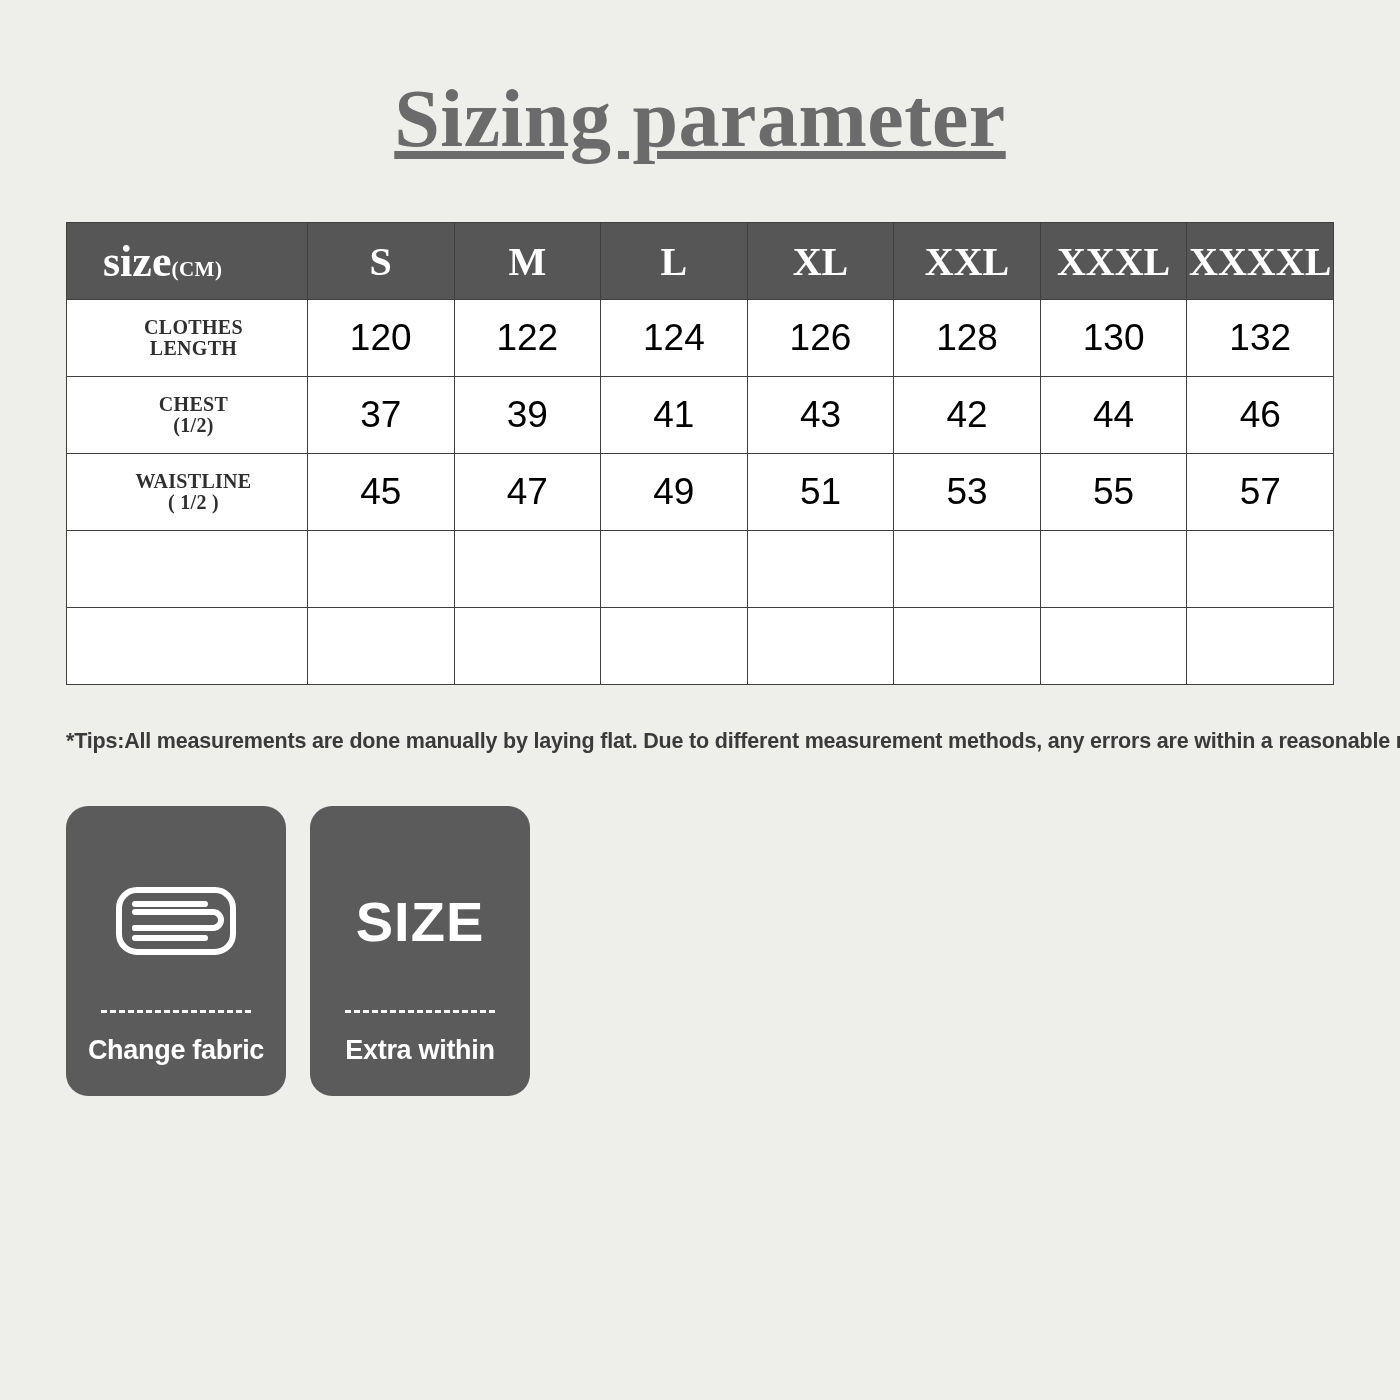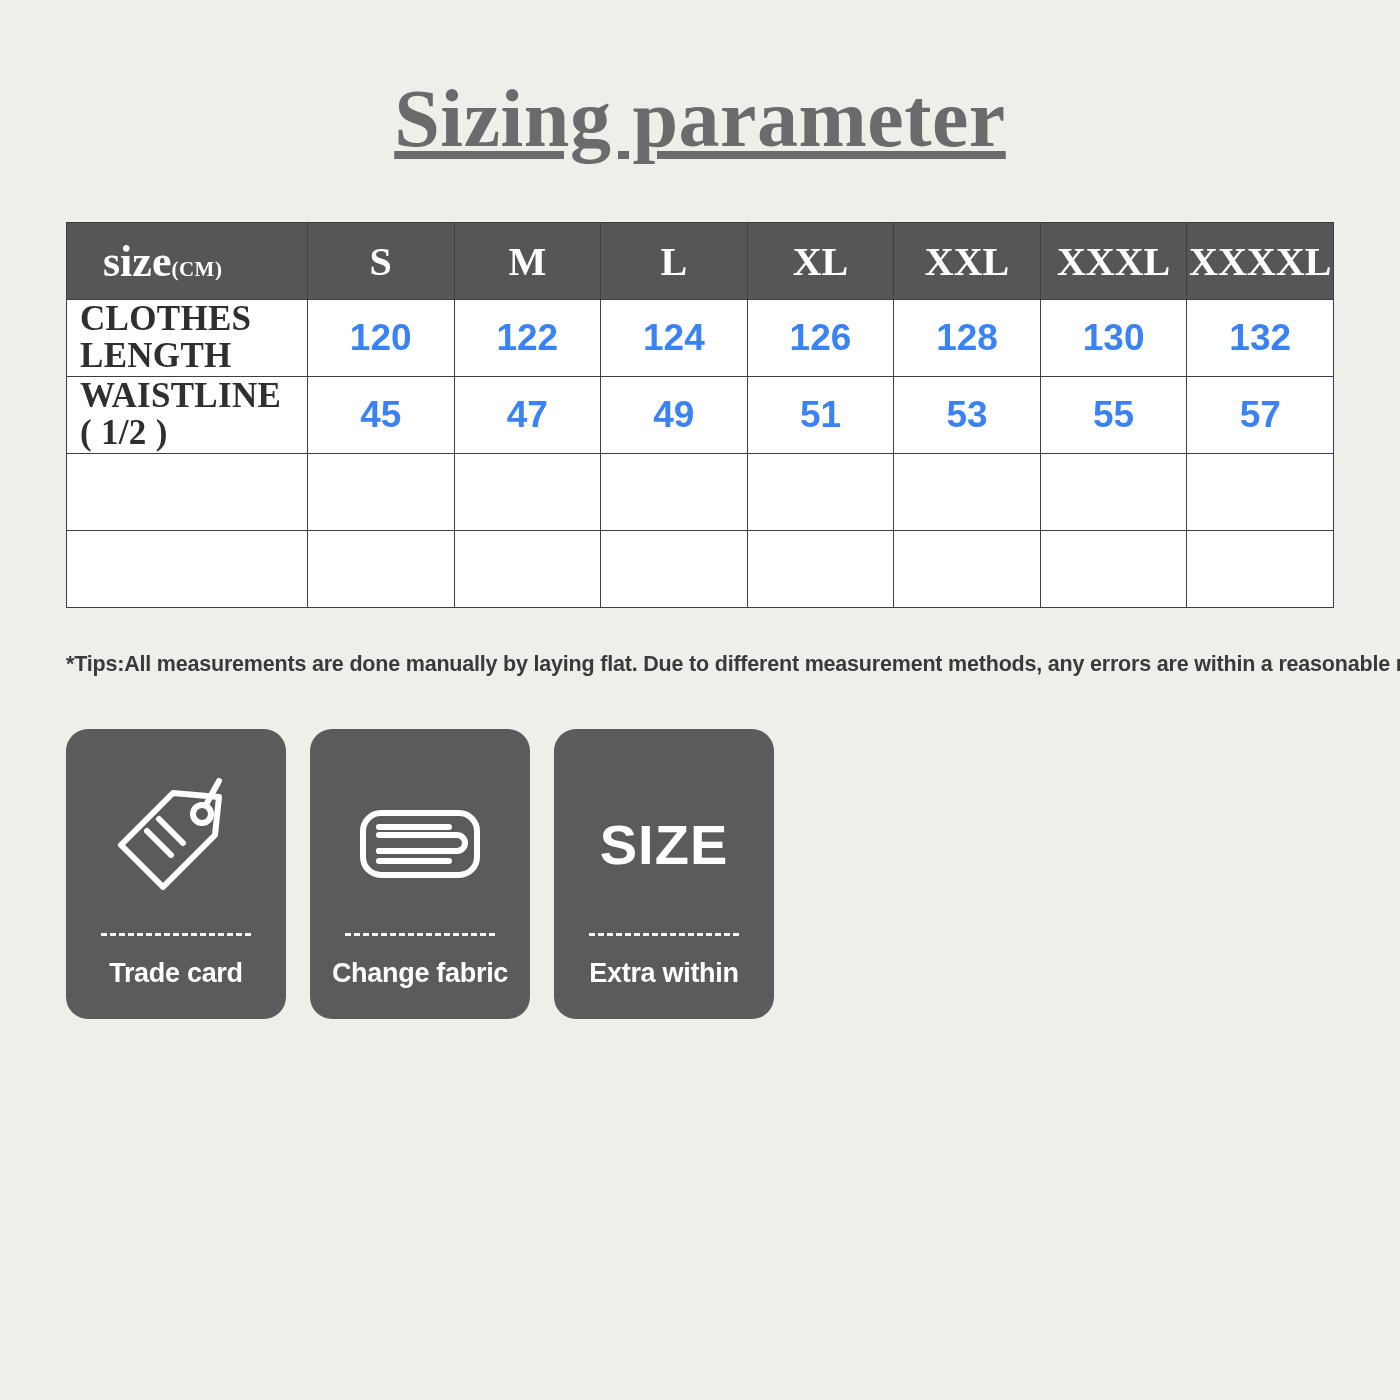--- a/index.html
+++ b/index.html
@@ -64,30 +64,30 @@
   }
   thead th.size-head .cm {
     font-size: 21px;
     vertical-align: baseline;
     letter-spacing: 0.5px;
   }
   tbody td {
     height: 76px;
     background: #ffffff;
     font-family: "Liberation Sans", sans-serif;
-    font-weight: bold;
+    font-weight: normal;
     font-size: 37px;
-    color: #3b82f6;
+    color: #000000;
   }
   tbody td.row-label {
-    text-align: left;
+    text-align: center;
     padding-left: 13px;
     font-family: "Liberation Serif", serif;
     font-weight: bold;
-    font-size: 35px;
+    font-size: 20px;
     line-height: 1.05;
     letter-spacing: 0.3px;
     color: #2f2f2f;
   }
   tbody tr.empty td {
     height: 76px;
   }
   col.c-label { width: 240px; }
   col.c-val   { width: 146px; }
 
@@ -187,20 +187,30 @@
           <td class="row-label"><span>CLOTHES</span><br><span>LENGTH</span></td>
           <td>120</td>
           <td>122</td>
           <td>124</td>
           <td>126</td>
           <td>128</td>
           <td>130</td>
           <td>132</td>
         </tr>
         <tr>
+          <td class="row-label"><span>CHEST</span><br><span>(1/2)</span></td>
+          <td>37</td>
+          <td>39</td>
+          <td>41</td>
+          <td>43</td>
+          <td>42</td>
+          <td>44</td>
+          <td>46</td>
+        </tr>
+        <tr>
           <td class="row-label"><span>WAISTLINE</span><br><span>( 1/2 )</span></td>
           <td>45</td>
           <td>47</td>
           <td>49</td>
           <td>51</td>
           <td>53</td>
           <td>55</td>
           <td>57</td>
         </tr>
         <tr class="empty">
@@ -224,33 +234,20 @@
           <td></td>
         </tr>
       </tbody>
     </table>
   </div>
 
   <div class="tips">*Tips:All measurements are done manually by laying flat. Due to different measurement methods, any errors are within a reasonable range.</div>
 
   <div class="cards">
 
-    <div class="card">
-      <div class="icon-box">
-        <svg width="150" height="150" viewBox="0 0 150 150" fill="none" stroke="#ffffff" stroke-width="6" stroke-linecap="round" stroke-linejoin="round">
-          <path d="M118 28 L72 24 L20 76 L62 118 L114 66 Z"></path>
-          <circle cx="101" cy="45" r="9"></circle>
-          <path d="M105 36 C112 22 116 16 118 12"></path>
-          <path d="M46 62 L70 86"></path>
-          <path d="M58 50 L82 74"></path>
-        </svg>
-      </div>
-      <div class="dashes"></div>
-      <div class="card-label">Trade card</div>
-    </div>
 
     <div class="card">
       <div class="icon-box">
         <svg width="150" height="150" viewBox="0 0 150 150" fill="none" stroke="#ffffff" stroke-width="6" stroke-linecap="round" stroke-linejoin="round">
           <rect x="18" y="44" width="114" height="62" rx="18"></rect>
           <path d="M34 66 H112 a8 8 0 0 1 0 16 H34"></path>
           <path d="M34 82 H112"></path>
           <path d="M34 58 H104"></path>
           <path d="M34 92 H104"></path>
         </svg>

